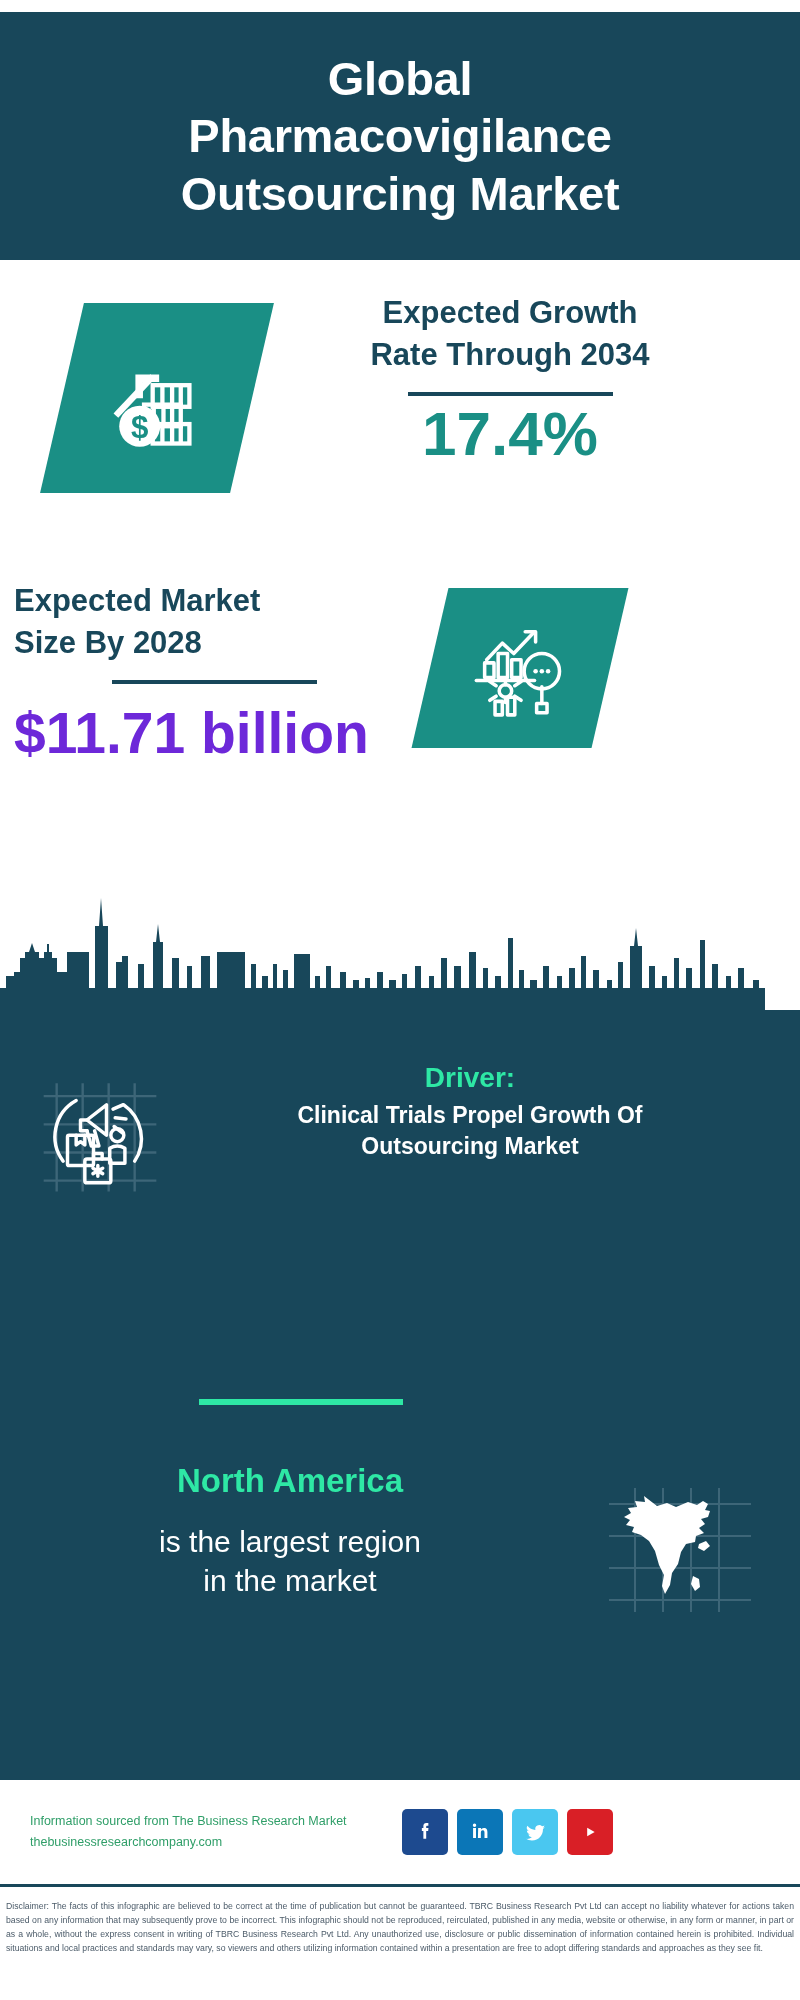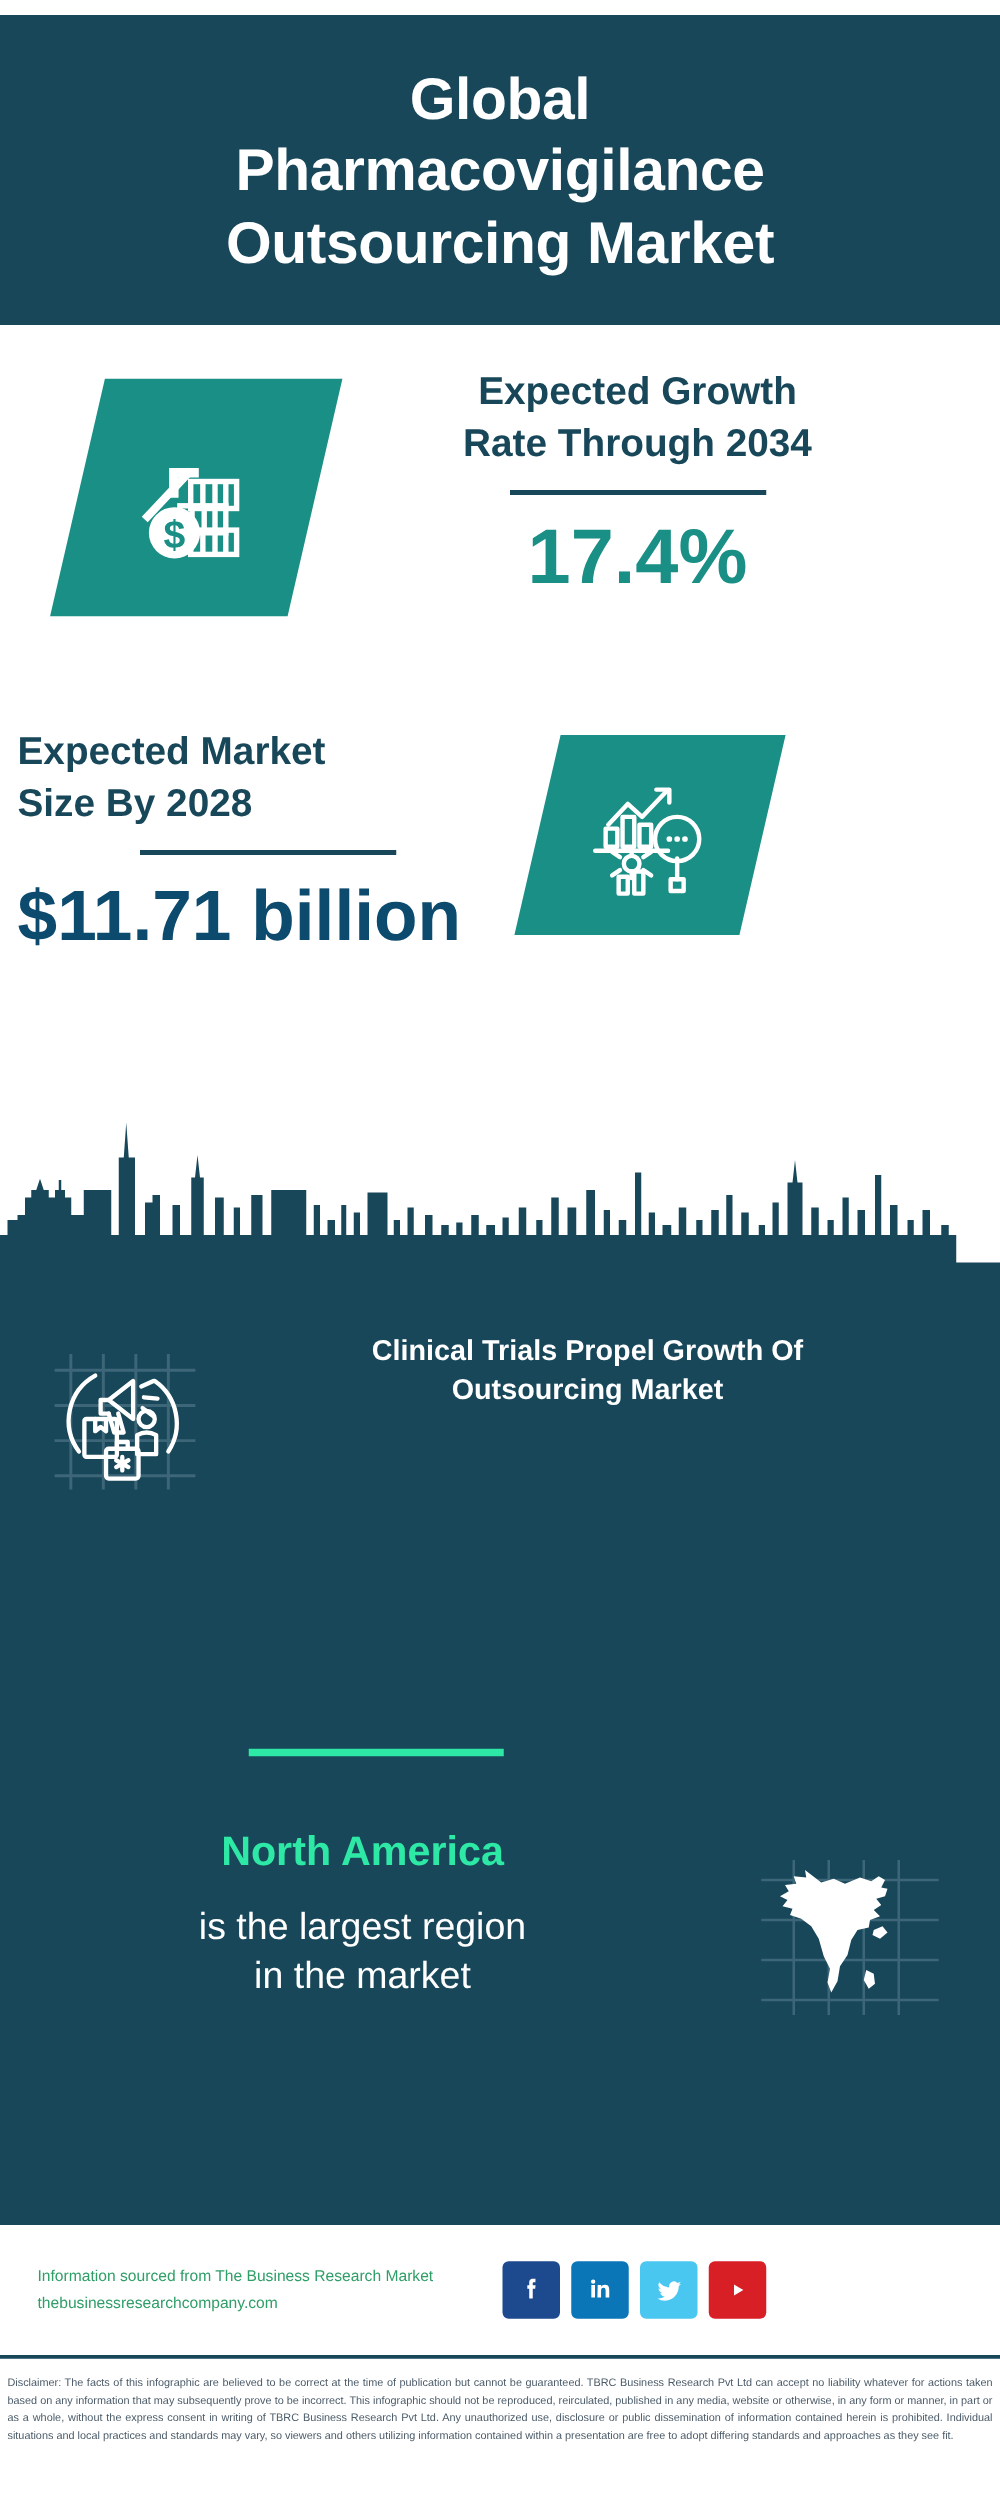--- a/index.html
+++ b/index.html
@@ -55,34 +55,34 @@
   }
   .rule-dark {
     width:205px; height:4px; background:#18475a;
     margin:16px auto 0;
   }
   .stat-value {
     color:#1a8f85;
     font-size:62px;
     font-weight:bold;
     line-height:1.1;
-    margin-top:16px;
+    margin-top:4px;
     font-family:"Liberation Sans", sans-serif;
   }
 
   
   .stat2 {
     position:absolute; left:0; top:560px; width:800px; height:260px;
   }
   .stat2-text {
     position:absolute; left:14px; top:20px; width:400px; 
   }
   .stat2-text .rule-dark { width:205px; }
   .stat2-value {
-    color:#0c4a6e;
+    color:#6d28d9;
     font-size:57px;
     font-weight:bold;
     line-height:1.1;
     margin-top:18px;
     white-space:nowrap;
     font-family:"Liberation Sans", sans-serif;
   }
   .para-right {
     position:absolute; left:430px; top:28px;
     width:180px; height:160px;
@@ -286,20 +286,21 @@
               <circle cx="76" cy="62" r="6"></circle>
               <path d="M69 74 q7 -4 14 0 v14 h-14 z"></path>
               <rect x="46" y="84" width="24" height="22" rx="2"></rect>
               <path d="M54 84 v-5 h8 v5"></path>
               <path d="M58 90 v10 M53.5 92.5 l9 5 M62.5 92.5 l-9 5"></path>
             </g>
           </svg>
         </span>
       </div>
       <div class="driver-text">
+        <div class="driver-head">Driver:</div>
         <div class="driver-body">
           <div>Clinical Trials Propel Growth Of</div>
           <div>Outsourcing Market</div>
         </div>
       </div>
     </div>
 
     <div class="rule-green"></div>
 
     <div class="region-row">

